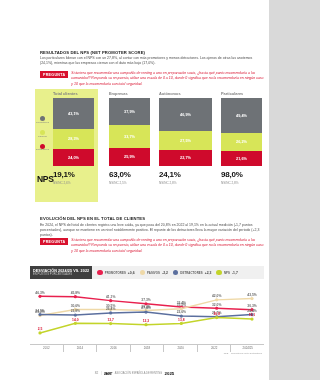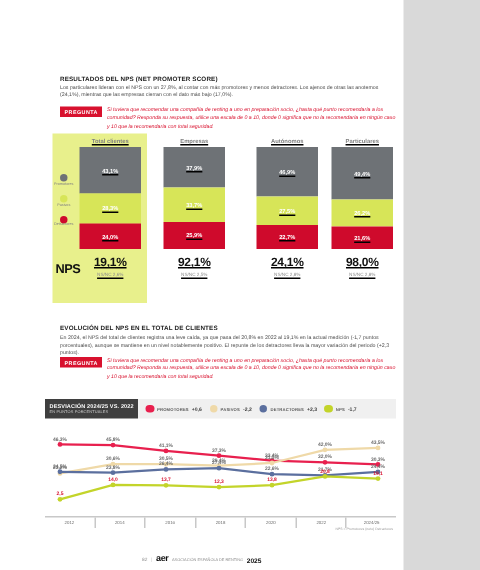--- a/index.html
+++ b/index.html
@@ -10,21 +10,21 @@
   .sec-body{position:absolute;font-size:3.5px;line-height:1.55;color:#4d4d4d;}
 
   .q-row{position:absolute;display:flex;align-items:flex-start;gap:3px;}
   .q-badge{background:#d8112e;color:#fff;font-size:3.6px;font-weight:bold;letter-spacing:.3px;
            padding:1.6px 3px;flex:none;}
   .q-text{font-size:3.5px;line-height:1.55;color:#d8112e;font-style:italic;}
 
   
   .panel{position:absolute;}
   .panel-bg{position:absolute;background:#e8f08c;}
-  .col{position:absolute;text-align:center;text-decoration:underline;}
+  .col{position:absolute;text-align:left;}
   .col-hd{font-size:3.9px;color:#808080;font-weight:bold;margin-bottom:2px;}
   .bar{position:relative;width:100%;}
   .seg{position:relative;display:flex;align-items:center;justify-content:center;
        font-size:3.8px;font-weight:bold;color:#fff;}
   .seg.prom{background:#6e7276;}
   .seg.pas{background:#d7e558;color:#ffffff;}
   .seg.det{background:#cf0a2c;}
   .nps-val{font-size:8px;font-weight:bold;color:#111;margin-top:4px;letter-spacing:-.2px;}
   .nsnc{font-size:3.1px;color:#8c8c8c;margin-top:1.5px;}
 
@@ -108,25 +108,25 @@
       <div class="nsnc">NS/NC 2,6%</div>
     </div>
 
     <div class="col" style="left:74px;top:2px;width:41px;">
       <div class="col-hd">Empresas</div>
       <div class="bar">
         <div class="seg prom" style="height:27px;">37,9%</div>
         <div class="seg pas" style="height:23px;">33,7%</div>
         <div class="seg det" style="height:18px;">25,9%</div>
       </div>
-      <div class="nps-val">92,1%</div>
+      <div class="nps-val">63,0%</div>
       <div class="nsnc">NS/NC 2,5%</div>
     </div>
 
-    <div class="col" style="left:136px;top:2px;width:41px;">
+    <div class="col" style="left:124px;top:2px;width:53px;">
       <div class="col-hd">Autónomos</div>
       <div class="bar">
         <div class="seg prom" style="height:33px;">46,9%</div>
         <div class="seg pas" style="height:19px;">27,5%</div>
         <div class="seg det" style="height:16px;">22,7%</div>
       </div>
       <div class="nps-val">24,1%</div>
       <div class="nsnc">NS/NC 2,8%</div>
     </div>
 

